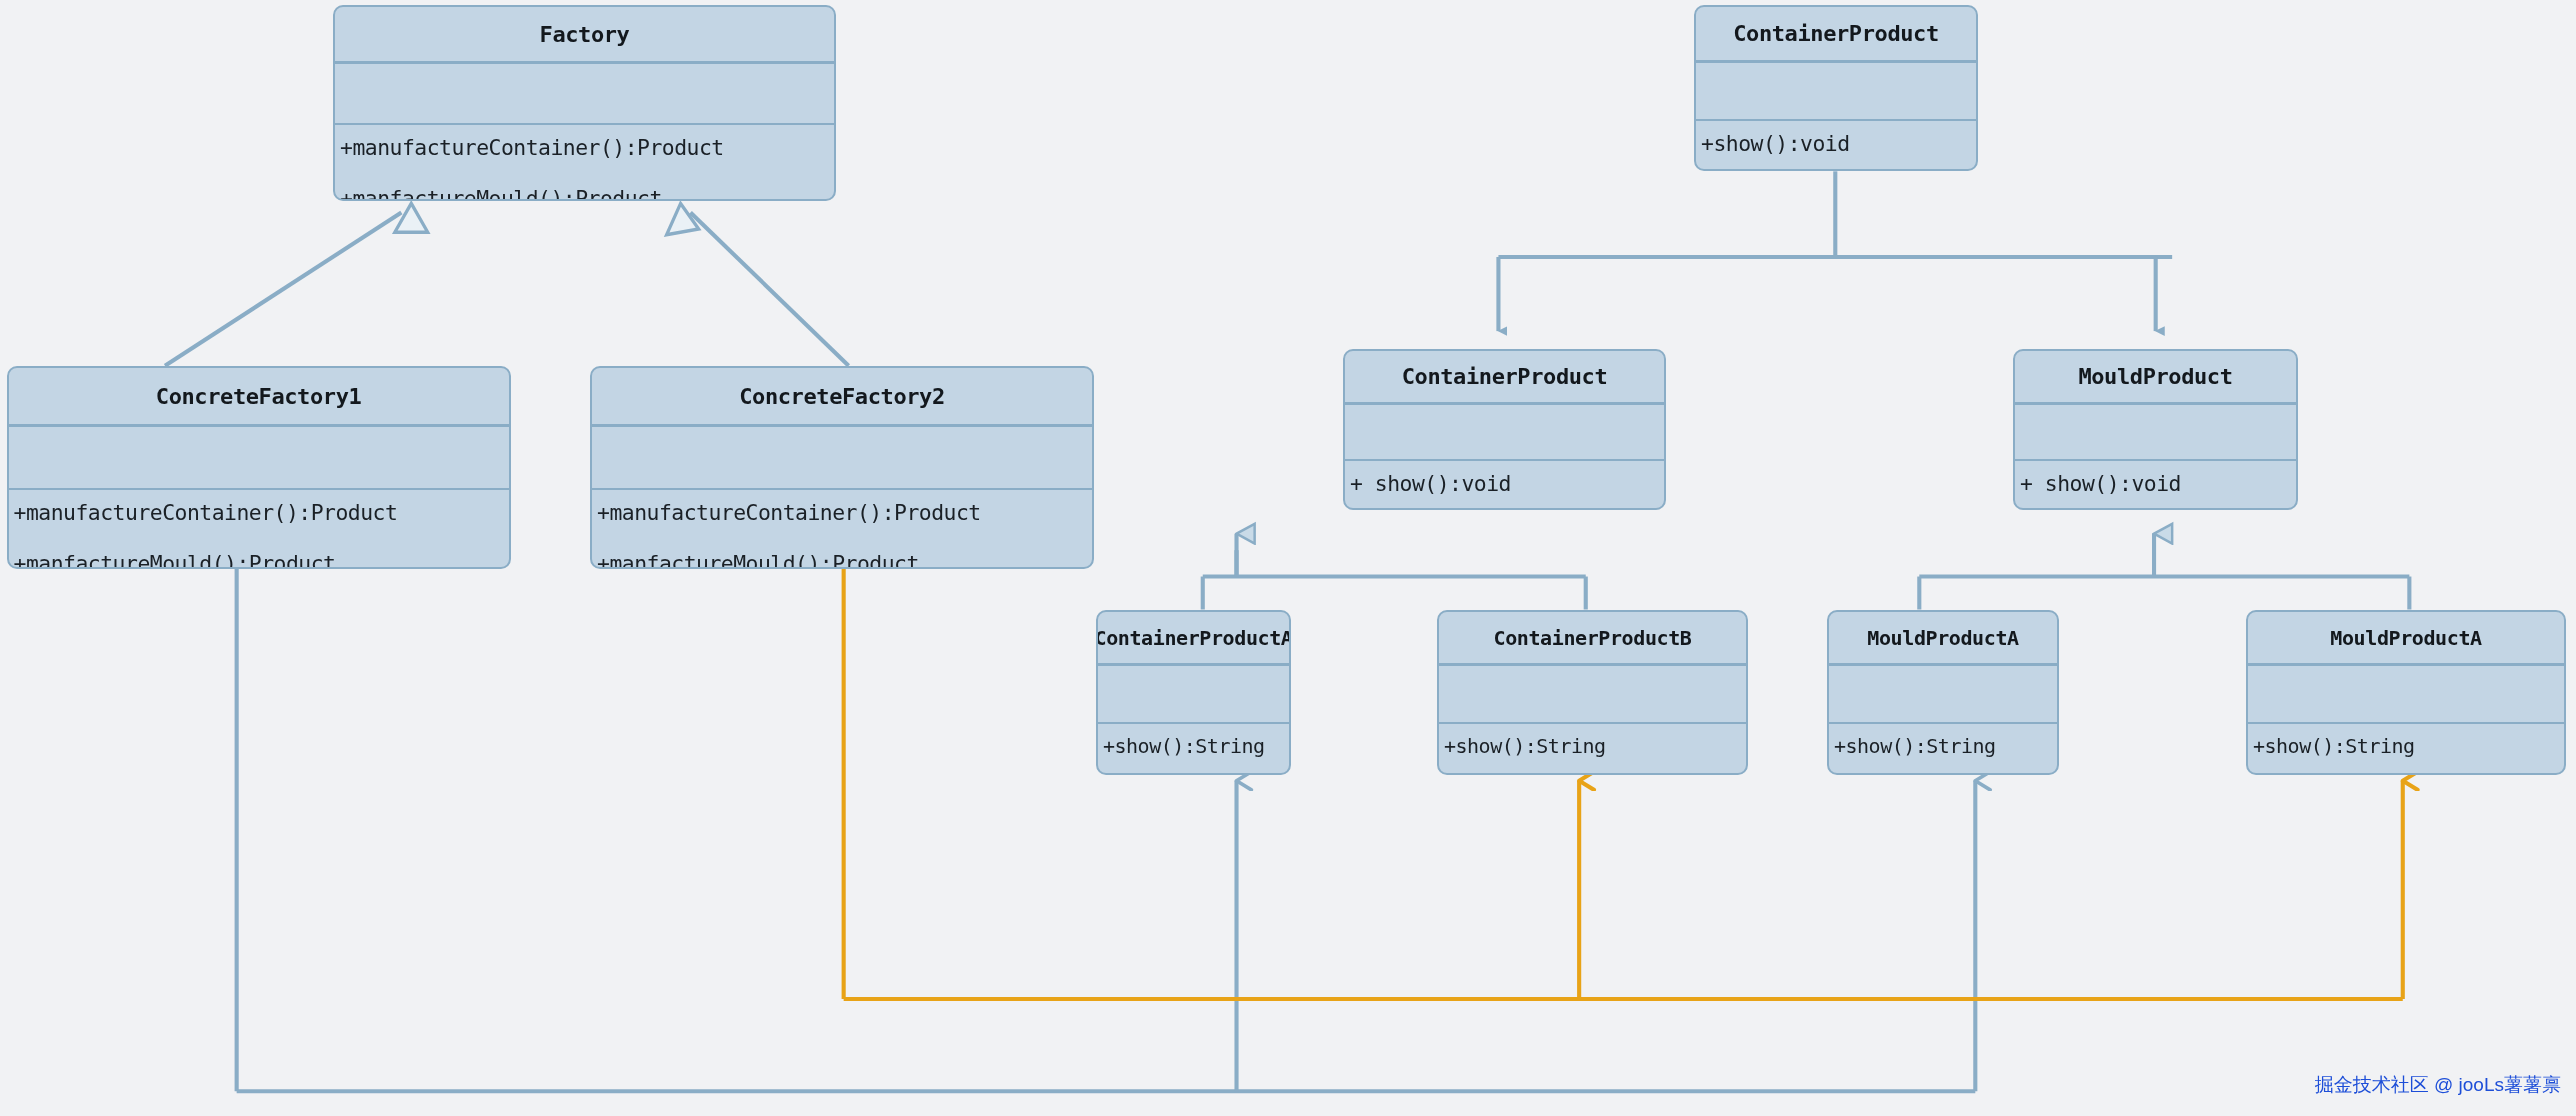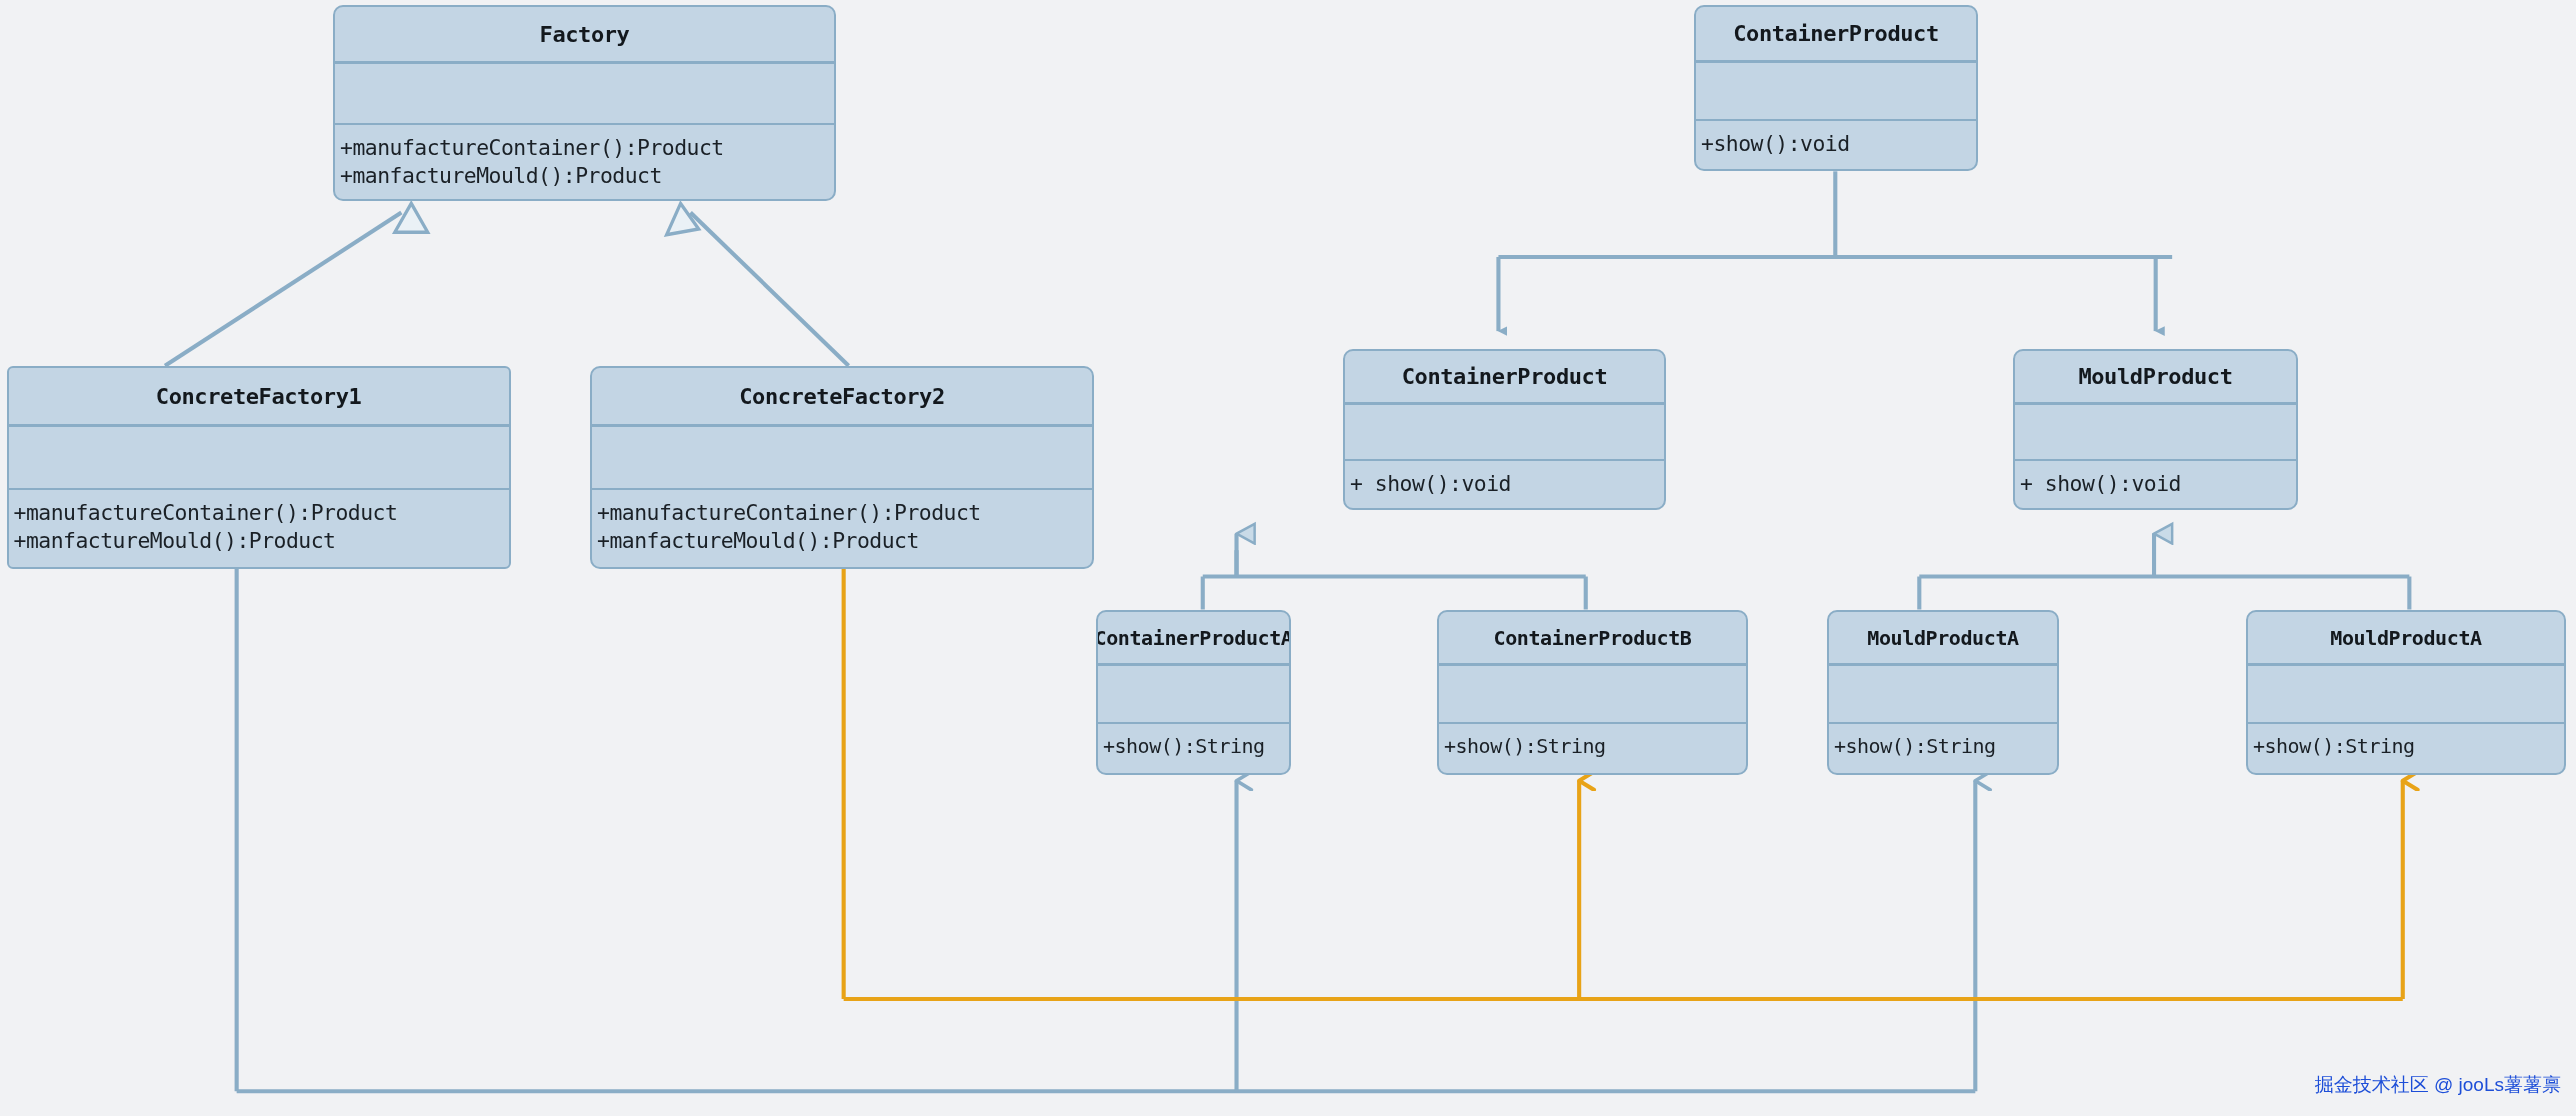--- a/index.html
+++ b/index.html
@@ -59,20 +59,21 @@
     flex: none;
     box-sizing: border-box;
   }
   .uml-ops {
     flex: none;
     box-sizing: border-box;
     padding: 9px 5px 13px 5px;
     display: flex;
     flex-direction: column;
     justify-content: flex-start;
+    gap: 23px;
   }
   .uml-op {
     font-size: 21.4px;
     color: #1a2026;
     line-height: 1.33;
     white-space: nowrap;
     letter-spacing: -0.5px;
   }
   .watermark {
     position: absolute;
@@ -164,21 +165,21 @@
     <div class="uml-title" style="height:58px;">Factory</div>
     <div class="uml-sep"></div>
     <div class="uml-attrs" style="height:59px;"></div>
     <div class="uml-sep"></div>
     <div class="uml-ops" style="height:74px;">
       <div class="uml-op">+manufactureContainer():Product</div>
       <div class="uml-op">+manfactureMould():Product</div>
     </div>
   </div>
 
-  <div class="uml-class" style="left:6.6px; top:366px; width:504px; height:203px;border-radius:6px;">
+  <div class="uml-class" style="left:6.6px; top:366px; width:504px; height:203px;">
     <div class="uml-title" style="height:59px;">ConcreteFactory1</div>
     <div class="uml-sep"></div>
     <div class="uml-attrs" style="height:61px;"></div>
     <div class="uml-sep"></div>
     <div class="uml-ops" style="height:77px;">
       <div class="uml-op">+manufactureContainer():Product</div>
       <div class="uml-op">+manfactureMould():Product</div>
     </div>
   </div>
 

